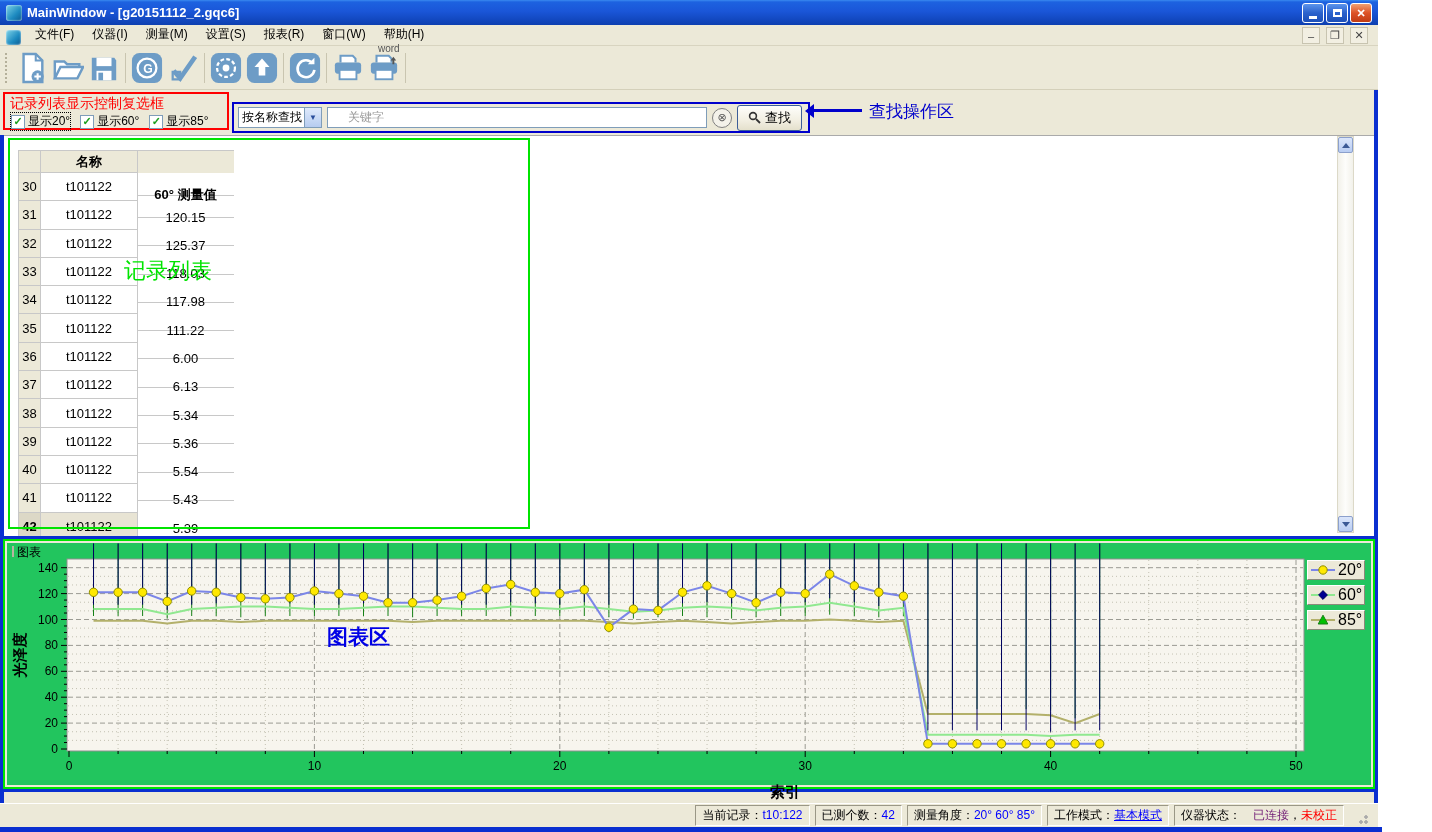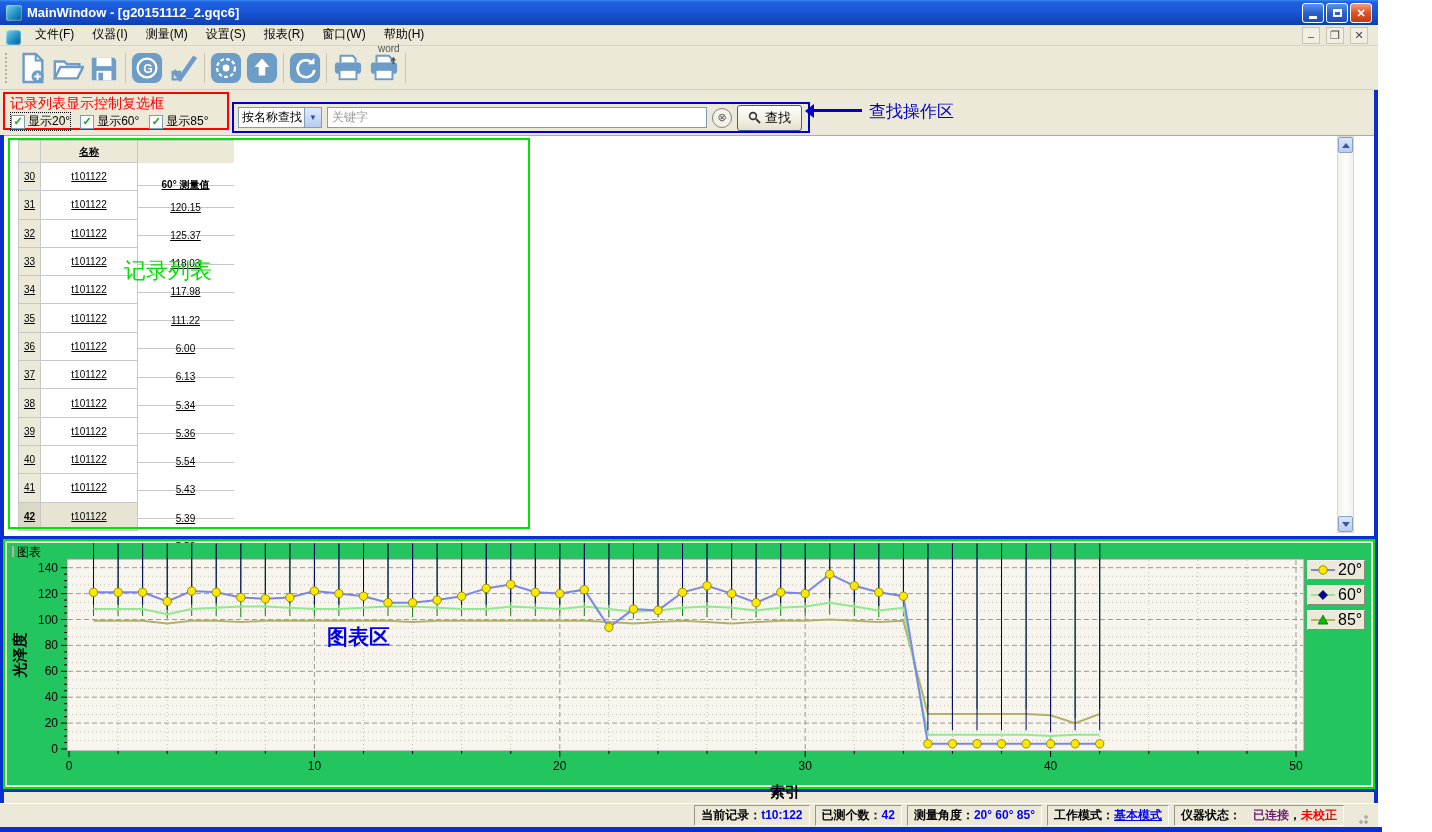--- a/index.html
+++ b/index.html
@@ -45,36 +45,36 @@
     align-items:center;justify-content:center;color:#1fa01f;font-size:11px;font-weight:bold;line-height:1;}
   .blue-box{position:absolute;left:232px;top:12px;width:578px;height:31px;border:2px solid #0000cc;
     box-sizing:border-box;display:flex;align-items:center;gap:5px;padding-left:4px;}
   .combo{width:84px;height:21px;background:#fff;border:1px solid #7f9db9;display:flex;
     align-items:center;box-sizing:border-box;font-size:12px;}
   .combo-text{flex:1;padding-left:3px;white-space:nowrap;}
   .combo-btn{width:16px;height:100%;background:linear-gradient(180deg,#dfeafc,#b6ccf0);
     border-left:1px solid #7f9db9;display:flex;align-items:center;justify-content:center;
     color:#2a4e9c;font-size:8px;}
   .search-input{width:380px;height:21px;border:1px solid #7f9db9;background:#fff;box-sizing:border-box;
-    display:flex;align-items:center;padding-left:4px;color:#9a9a9a;font-size:12px;}
+    display:flex;align-items:center;padding-left:20px;color:#9a9a9a;font-size:12px;}
   .clear-btn{width:18px;height:18px;border-radius:50%;border:1px solid #808080;background:#f4f2ea;
     display:flex;align-items:center;justify-content:center;color:#555;font-size:11px;}
   .find-btn{height:24px;padding:0 10px;border:1px solid #3c5e98;border-radius:3px;
     background:linear-gradient(180deg,#fefefb,#f2efe2 60%,#e4e0cc);display:flex;align-items:center;
     gap:4px;font-size:13px;}
   .annot-arrow{position:absolute;left:814px;top:19px;width:48px;height:3px;background:#0000cc;}
   .annot-arrow:before{content:"";position:absolute;left:-9px;top:-5px;border:7px solid transparent;
     border-right:9px solid #0000cc;border-left:none;}
   .search-annot{position:absolute;left:869px;top:10px;color:#0000cc;font-size:17px;}
   
   .client{position:absolute;left:0;top:135px;width:1370px;height:401px;background:#fff;
     border-top:1px solid #aaa;box-sizing:border-box;}
   .green-box{position:absolute;left:4px;top:2px;width:522px;height:391px;border:2px solid #00e400;box-sizing:border-box;z-index:5;pointer-events:none;}
   .green-label{position:absolute;left:120px;top:120px;color:#00e400;font-size:22px;z-index:6;}
-  .rtable{position:absolute;left:14px;top:4px;z-index:2;font-size:10px;text-decoration:underline;}
+  .rtable{position:absolute;left:14px;top:14px;z-index:2;font-size:13px;}
   .t-head{display:flex;height:22px;background:#ece9d8;border-top:1px solid #c8c8c8;}
   .t-head .c{display:flex;align-items:center;justify-content:center;font-weight:bold;
     border-right:1px solid #c8c8c8;border-bottom:1px solid #c8c8c8;box-sizing:border-box;}
   .t-row{display:flex;height:28.3px;}
   .t-row .c{display:flex;align-items:center;justify-content:center;border-right:1px solid #c8c8c8;
     border-bottom:1px solid #c8c8c8;box-sizing:border-box;background:#fff;}
   .c.num{width:23px;background:#ece9d8;border-left:1px solid #c8c8c8;}
   .c.name{width:97px;}
   .c.val{width:96px;margin-top:44px;}
   .t-row.selected .c{background:#e8e4d4;}
@@ -634,21 +634,21 @@
                 </svg>
     <span>85°</span>
               </div>
             </div>
         </div>
       </div>
     </div>
     <div class="xaxis-label">索引</div>
 
     <div class="statusbar">
-      <div id="status-fields" style="display:flex;gap:5px;font-weight:bold;">
+      <div id="status-fields" style="display:flex;gap:5px;">
           <div class="sb-field"><span>当前记录：</span><span style="color: rgb(0, 0, 255);">t10:122</span></div>
           <div class="sb-field"><span>已测个数：</span><span style="color: rgb(0, 0, 255);">42</span></div>
           <div class="sb-field"><span>测量角度：</span><span style="color: rgb(0, 0, 255);">20° 60° 85°</span></div>
           <div class="sb-field"><span>工作模式：</span><span style="color: rgb(0, 0, 255); text-decoration: underline;">基本模式</span></div>
           <div class="sb-field"><span>仪器状态：</span><span style="color: #701a75; margin-left: 12px;">已连接</span><span style="color: rgb(0, 0, 0);">，</span><span style="color: rgb(255, 0, 0);">未校正</span></div>
         </div>
       <div class="grip"></div>
     </div>
     <div class="win-bottom"></div>
   </div>

